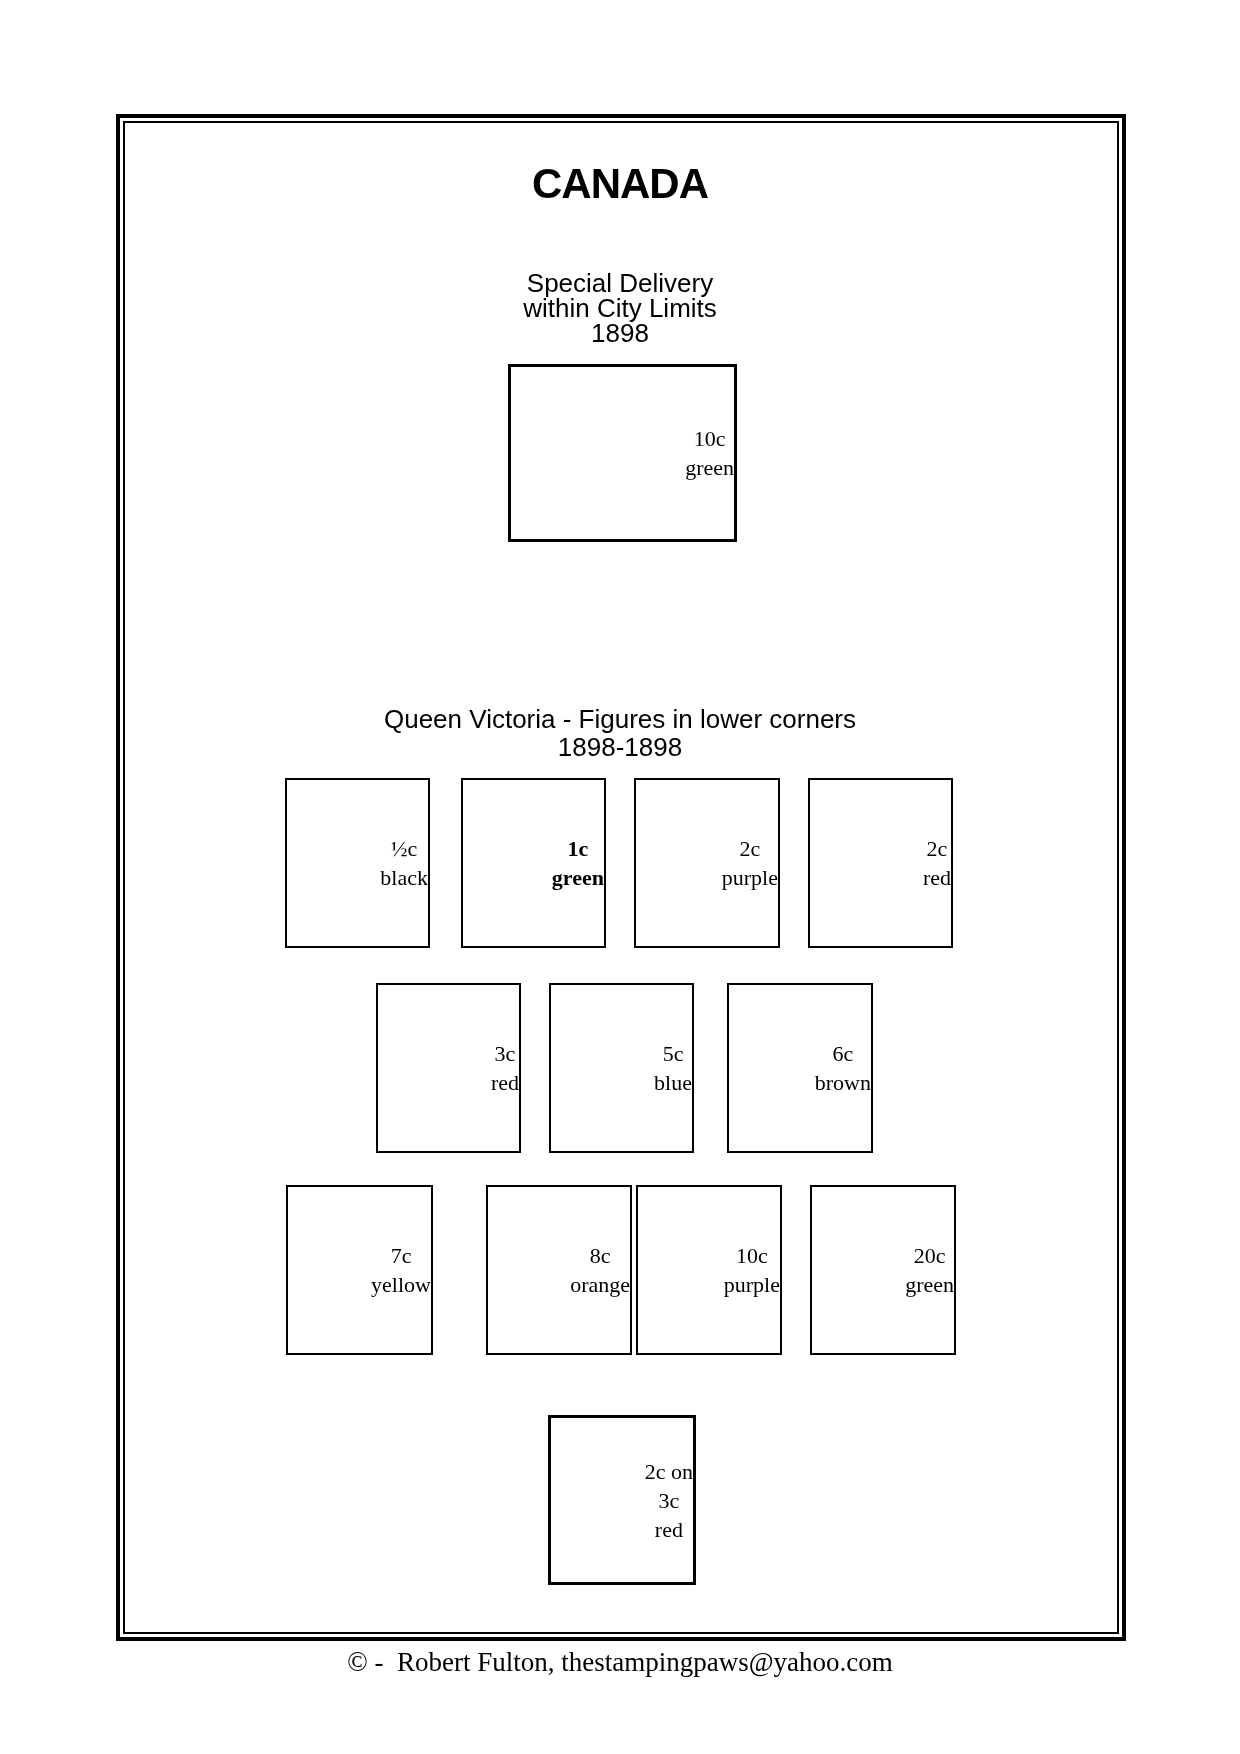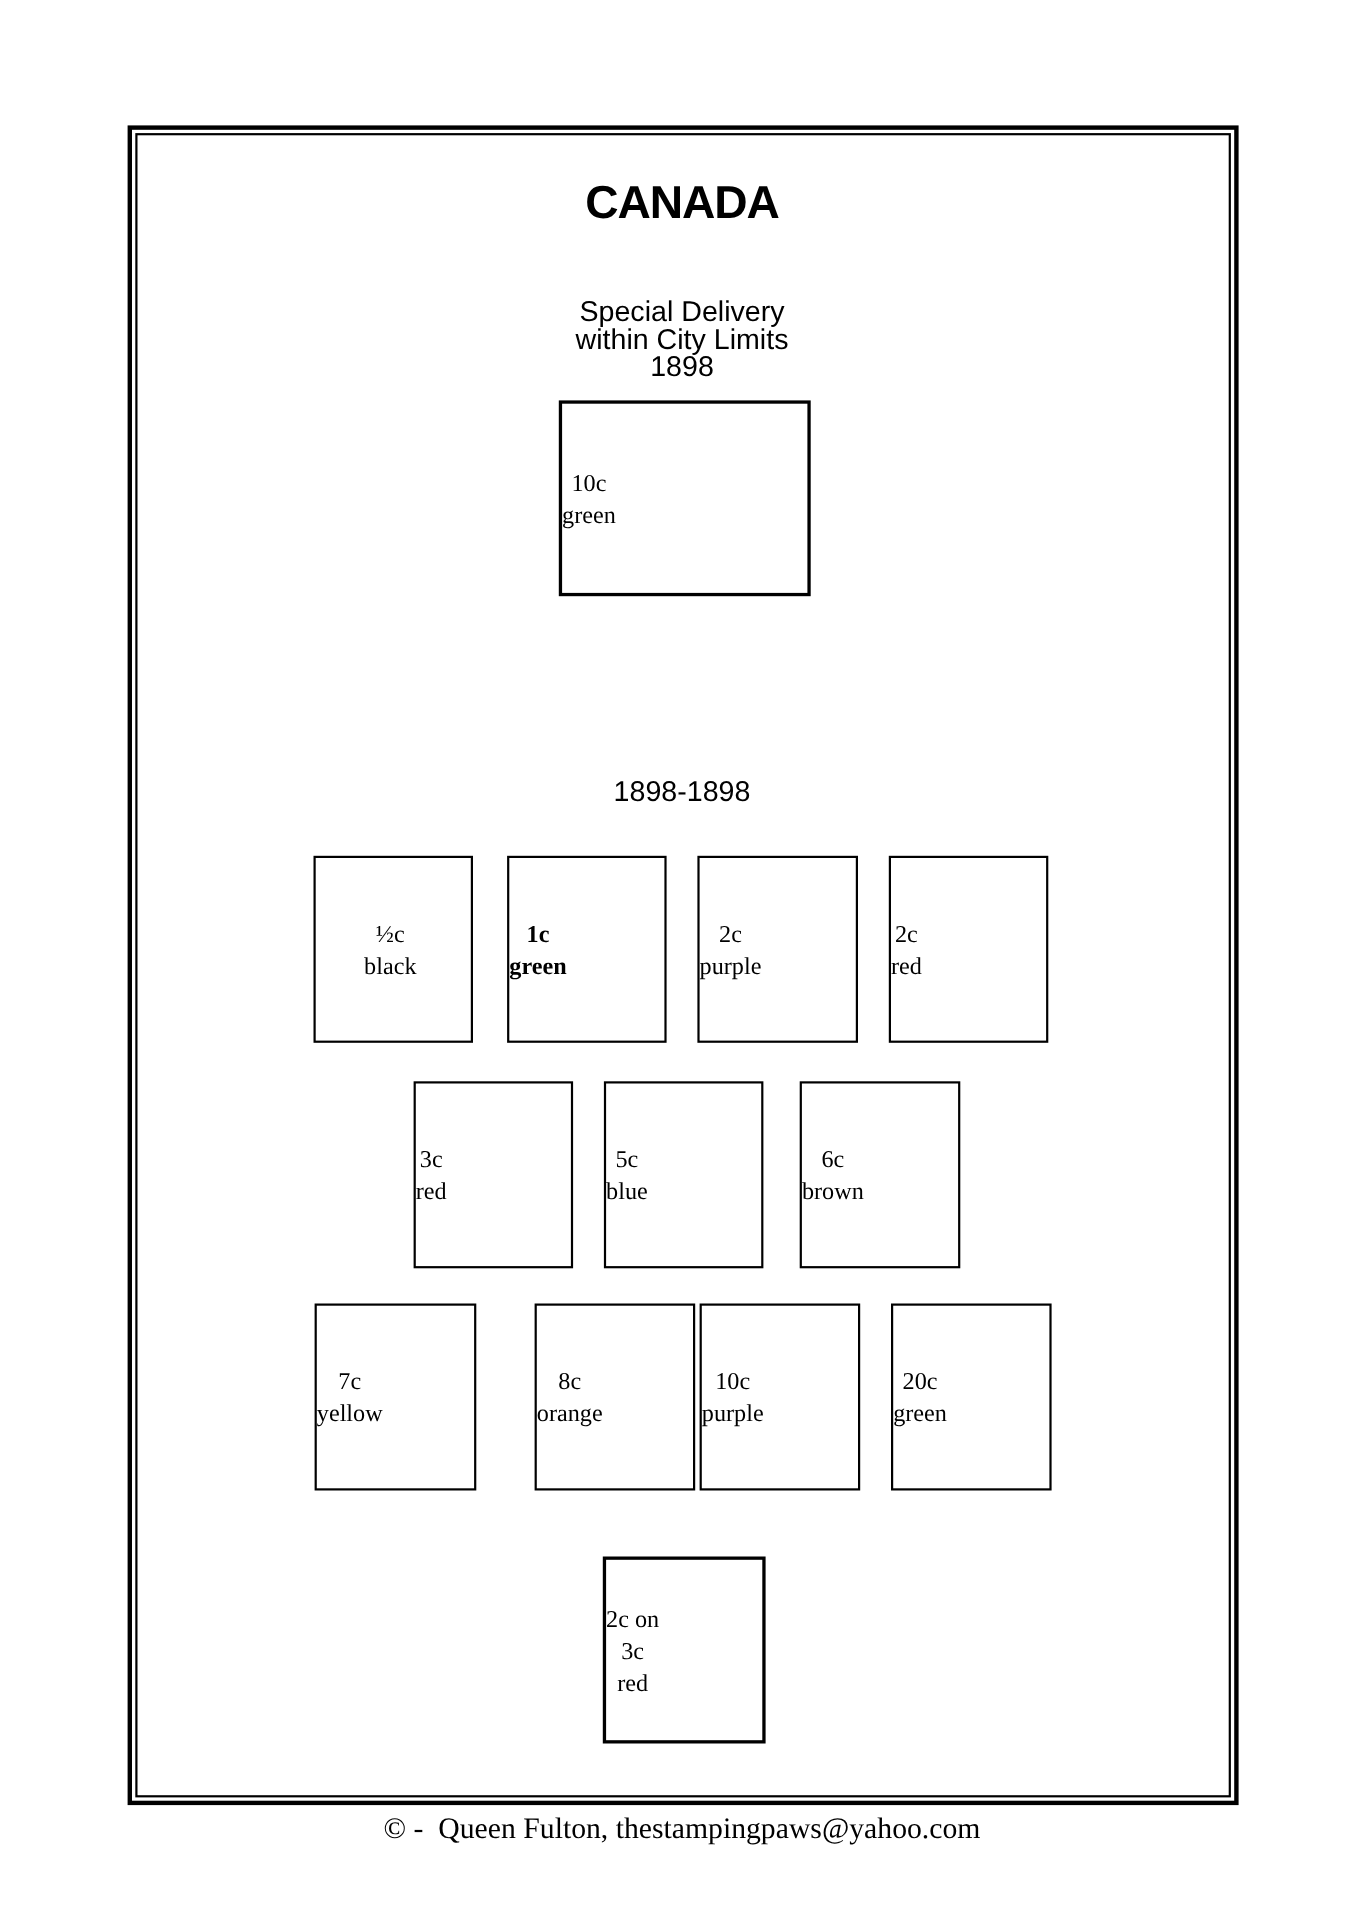--- a/index.html
+++ b/index.html
@@ -43,21 +43,21 @@
     font-size: 26px;
   }
   .heading-special { top: 271px; line-height: 25px; }
   .heading-qv { top: 705px; line-height: 28px; }
   .stamp-box {
     position: absolute;
     border: 2px solid #000000;
     background: #ffffff;
     display: flex;
     align-items: center;
-    justify-content: flex-start;
+    justify-content: flex-end;
     text-align: center;
   }
   .stamp-box.thick { border-width: 3px; }
   .stamp-label {
     font-family: "Liberation Serif", serif;
     font-size: 22px;
     line-height: 29px;
   }
   .stamp-label span { display: block; }
   .footer-credit {
@@ -86,20 +86,21 @@
   </div>
 
   <div class="stamp-box thick" style="left:508px; top:364px; width:229px; height:178px;">
     <div class="stamp-label">
       <span>10c</span>
       <span>green</span>
     </div>
   </div>
 
   <div class="centered-text section-heading heading-qv">
+    <div>Queen Victoria - Figures in lower corners</div>
     <div>1898-1898</div>
   </div>
 
   <div class="stamp-box" style="left:285px; top:778px; width:145px; height:170px;padding-left:44px;">
     <div class="stamp-label">
       <span>½c</span>
       <span>black</span>
     </div>
   </div>
   <div class="stamp-box" style="left:461px; top:778px; width:145px; height:170px;font-weight:bold;">
@@ -166,15 +167,15 @@
   </div>
 
   <div class="stamp-box thick" style="left:548px; top:1415px; width:148px; height:170px;">
     <div class="stamp-label">
       <span>2c on</span>
       <span>3c</span>
       <span>red</span>
     </div>
   </div>
 
-  <div class="centered-text footer-credit">© -  Queen Fulton, thestampingpaws@yahoo.com</div>
+  <div class="centered-text footer-credit">© -  Robert Fulton, thestampingpaws@yahoo.com</div>
 
 </div>
 
 </body></html>

